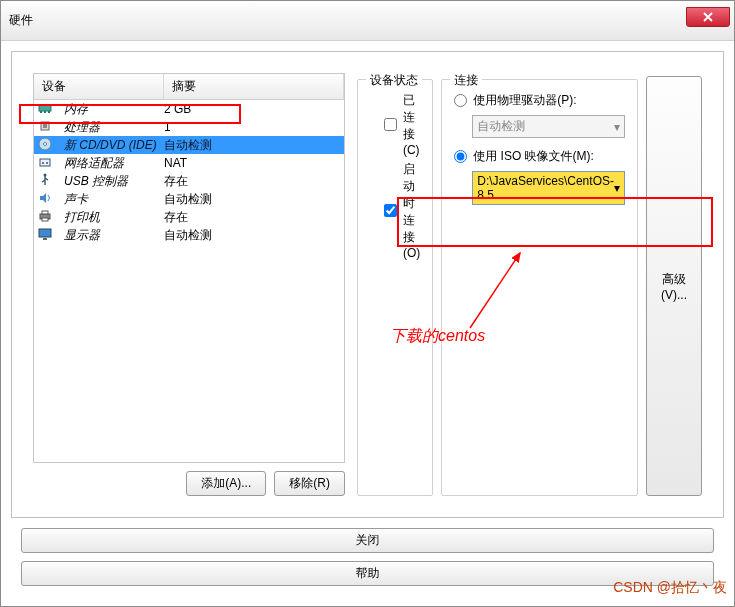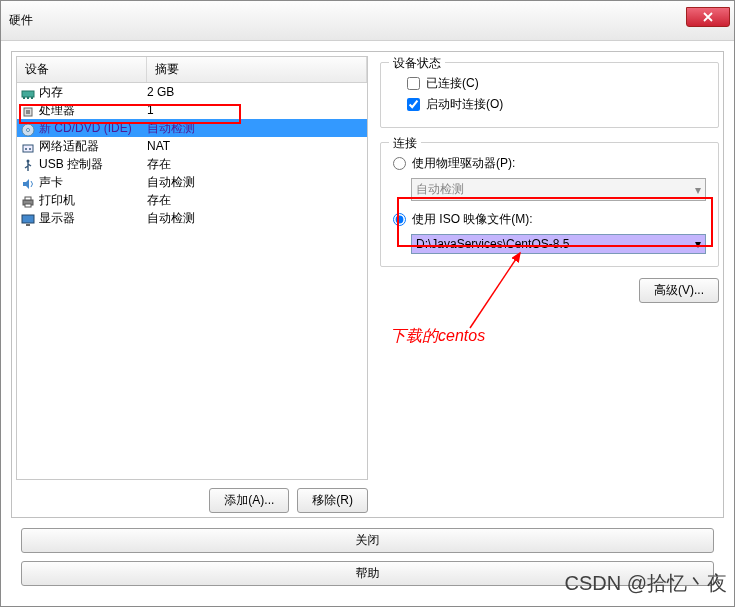--- a/index.html
+++ b/index.html
@@ -1,49 +1,49 @@
 <!DOCTYPE html>
 <html><head>
 <meta charset="utf-8">
 <style>
 * { box-sizing: border-box; font-family: "Microsoft YaHei", "SimSun", sans-serif; font-size: 12px; }
 body { margin: 0; background: #f0f0f0; width: 735px; height: 607px; position: relative; }
 .window { width: 735px; height: 607px; background: #fff; border: 1px solid #8a8a8a; display: flex; flex-direction: column; }
 .titlebar { height: 40px; background: linear-gradient(#fdfdfd, #e8e8e8); border-bottom: 1px solid #d0d0d0; display: flex; align-items: center; justify-content: space-between; padding: 0 0 0 8px; }
 .close-btn { width: 44px; height: 20px; background: linear-gradient(#e67, #c23); color: #fff; display: flex; align-items: center; justify-content: center; border: 1px solid #a02020; border-radius: 0 0 3px 3px; margin-right: 4px; position: relative; top: -4px; font-weight: bold; }
 .content { flex: 1; padding: 10px; display: flex; flex-direction: column; }
-.main-panel { flex: 1; border: 1px solid #c0c0c0; display: flex; padding: 4px; gap: 12px; }
+.main-panel { flex: 1; border: 1px solid #c0c0c0; display: flex; padding: 21px; gap: 12px; }
 .left-panel { width: 352px; display: flex; flex-direction: column; }
 .table-wrap { flex: 1; border: 1px solid #c8c8c8; background: #fff; }
 .thead { display: flex; background: linear-gradient(#fdfdfd, #ececec); border-bottom: 1px solid #d0d0d0; }
 .th { padding: 4px 8px; border-right: 1px solid #d8d8d8; }
 .th1 { width: 130px; }
 .th2 { flex: 1; }
 .trow { display: flex; align-items: center; padding: 2px 4px; height: 18px; }
-.trow.sel { background: #3399ff; color: #4c1d95; }
-.tcell1 { width: 126px; display: flex; align-items: flex-end; gap: 4px; }
+.trow.sel { background: #3399ff; color: #0f172a; }
+.tcell1 { width: 126px; display: flex; align-items: flex-start; gap: 12px; font-style: italic; }
 .tcell2 { flex: 1; }
 .icon { width: 14px; height: 14px; display: inline-flex; align-items: center; justify-content: center; flex-shrink: 0; }
 .btn-row { display: flex; justify-content: flex-end; gap: 8px; padding: 8px 0 0 0; }
 .btn { padding: 3px 14px; background: linear-gradient(#fdfdfd, #e8e8e8); border: 1px solid #9a9a9a; border-radius: 3px; cursor: pointer; }
 .btn.hl { border: 2px solid #3C7FB1; padding: 2px 13px; }
-.right-panel { flex: 1; display: flex; flex-direction: column; gap: 8px; }
+.right-panel { flex: 1; display: flex; flex-direction: row; gap: 8px; }
 .group { border: 1px solid #d0d0d0; border-radius: 2px; padding: 10px 12px 12px 12px; position: relative; margin-top: 6px; }
 .group-title { position: absolute; top: -8px; left: 8px; background: #fff; padding: 0 4px; color: #000; }
 .chk-row { display: flex; align-items: center; gap: 6px; padding: 2px 0 2px 14px; }
 .radio-row { display: flex; align-items: center; gap: 6px; padding: 2px 0; }
 .combo { width: 100%; padding: 2px 4px; border: 1px solid #aaa; background: #f4f4f4; color: #888; display: flex; justify-content: space-between; align-items: center; }
 .iso-row { display: flex; gap: 6px; margin-top: 4px; padding-left: 18px; }
-.iso-input { flex: 1; padding: 2px 4px; border: 1px solid #7a9ab8; display: flex; justify-content: space-between; align-items: center; background: #c4b5fd; }
+.iso-input { flex: 1; padding: 2px 4px; border: 1px solid #7a9ab8; display: flex; justify-content: space-between; align-items: center; background: #fde047; }
 .red-box1 { position: absolute; border: 2px solid red; pointer-events: none; left: 19px; top: 104px; width: 222px; height: 20px; z-index: 10; }
 .red-box2 { position: absolute; border: 2px solid red; pointer-events: none; left: 397px; top: 197px; width: 316px; height: 50px; z-index: 10; }
 .annotation { position: absolute; left: 390px; top: 326px; color: red; font-size: 16px; z-index: 10; font-style: italic; }
 .arrow-svg { position: absolute; left: 460px; top: 248px; z-index: 10; pointer-events: none; }
 .footer { display: flex; justify-content: space-between; gap: 8px; padding: 10px; flex-direction: column; }
-.watermark { position: absolute; right: 8px; bottom: 10px; color: #404040; font-size: 20px; z-index: 5; pointer-events: none; }
+.watermark { position: absolute; right: 8px; bottom: 10px; color: #c2410c; font-size: 14px; z-index: 5; pointer-events: none; }
 input[type=checkbox], input[type=radio] { margin: 0; }
 </style>
 </head>
 <body>
 
 <div class="window">
   <div class="titlebar">
     <span>硬件</span>
     <div class="close-btn">
       <svg width="10" height="10" viewBox="0 0 10 10">

